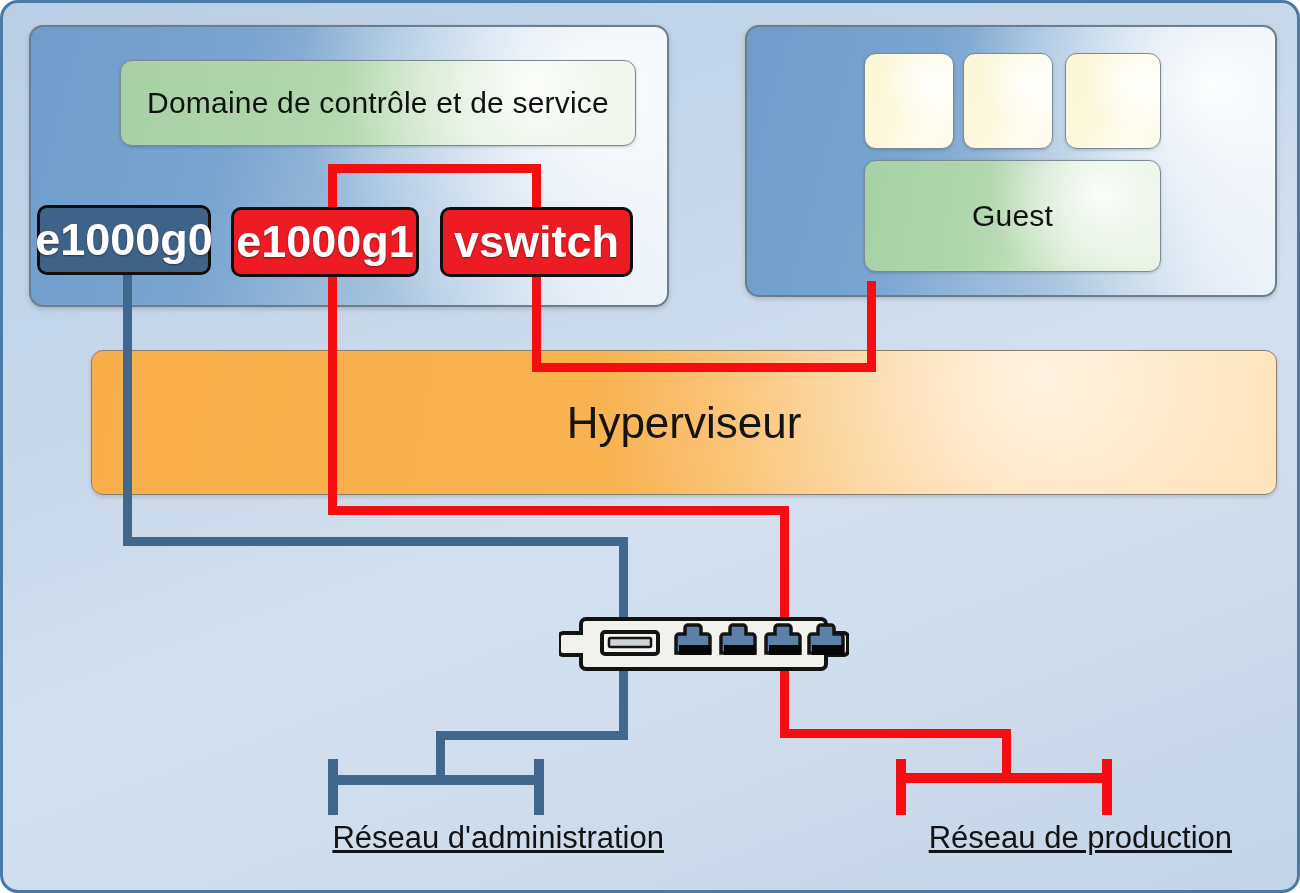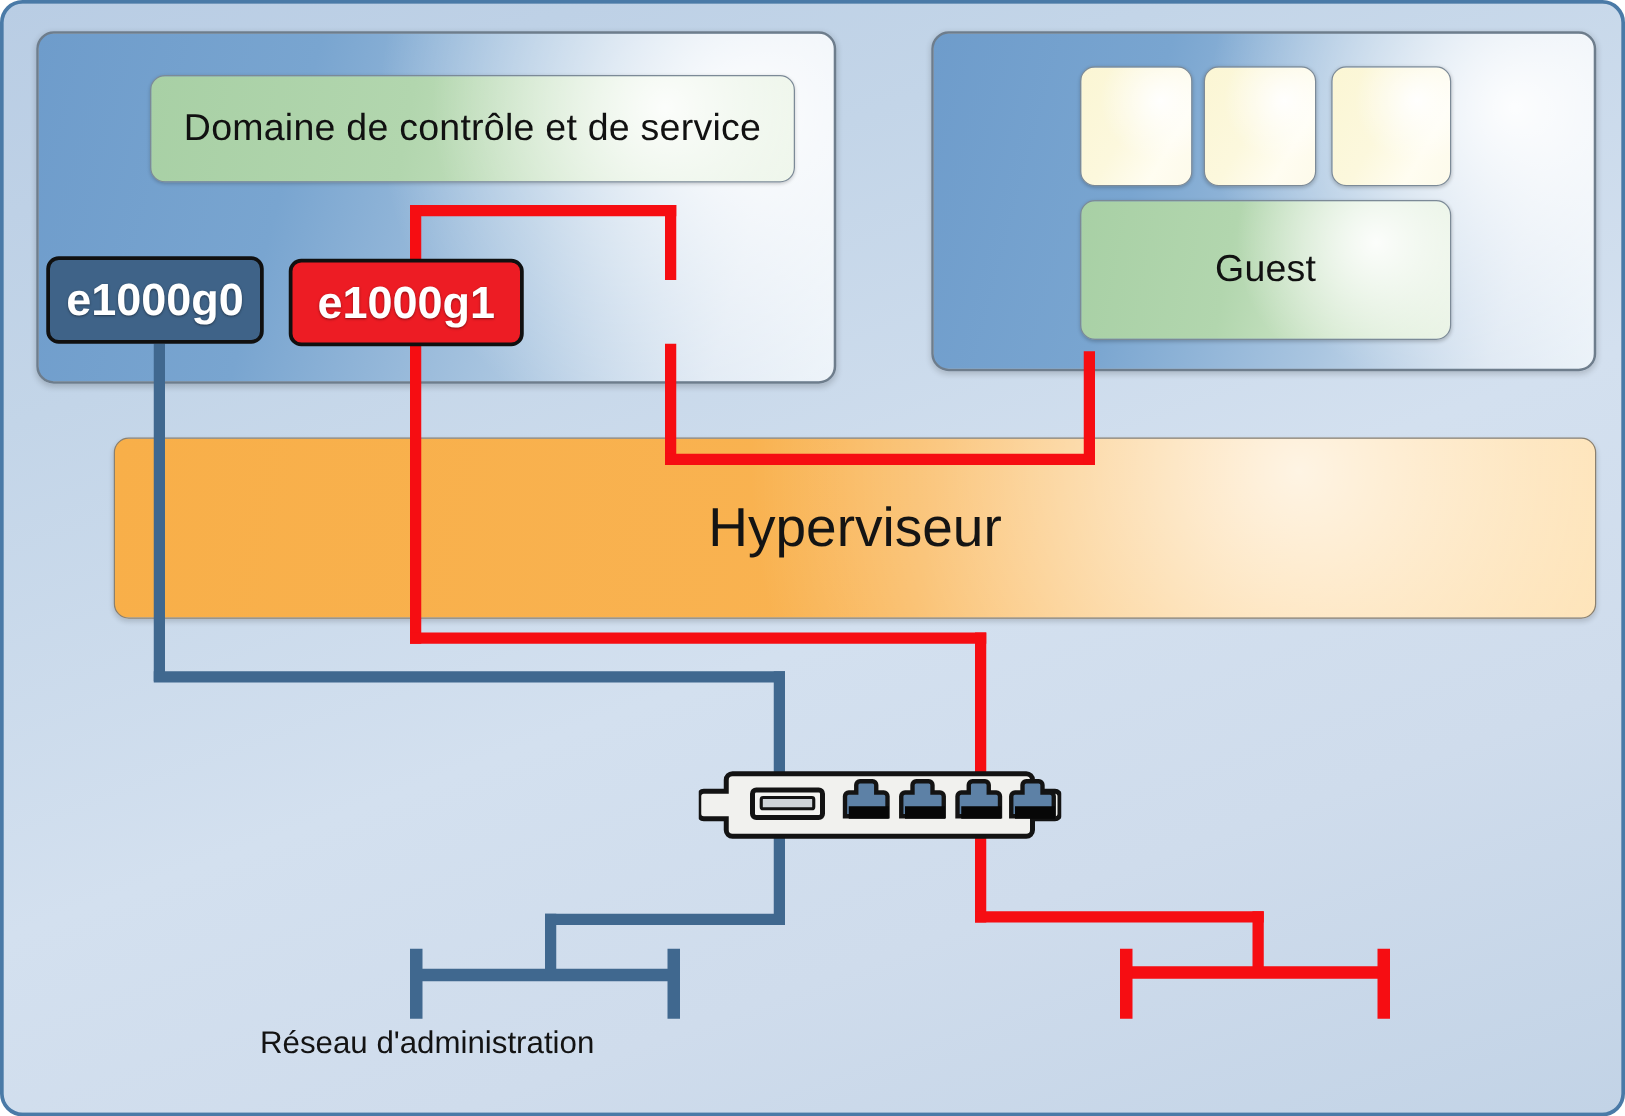--- a/index.html
+++ b/index.html
@@ -70,21 +70,21 @@
   }
   .hyper-label{font-size:44px;color:#141414;}
 
   
   .chip{
     position:absolute;
     border:3px solid #101010;
     border-radius:10px;
     box-sizing:border-box;
     display:flex;align-items:center;justify-content:center;
-    font-size:36px;font-weight:bold;color:#ffffff;
+    font-size:45px;font-weight:bold;color:#ffffff;
     text-shadow:0 1px 2px rgba(0,0,0,.45);
     z-index:8;
   }
   .chip-red{background:#ed1c24;align-items:center;}
   .chip-blue{background:#3f6388;}
 
   
   .wire{position:absolute;}
   .wire-red{background:#f60d12;}
   .wire-blue{background:#40688f;}
@@ -93,22 +93,23 @@
 
   
   .nic{
     position:absolute;
     z-index:9;
   }
 
   
   .net-label{
     position:absolute;
-    font-size:25px;color:#131313;white-space:nowrap;
-    text-align:left;
+    font-size:31px;color:#131313;white-space:nowrap;
+    text-align:right;
+    text-decoration:underline;
   }
 </style>
 </head>
 <body>
 
 <div id="stage">
 
   <div class="panel host-panel" style="left:26px;top:22px;width:640px;height:282px;">
   </div>
 
@@ -171,20 +172,23 @@
   <div class="wire wire-blue z-low" style="left:531px;top:756px;width:10px;height:56px;"></div>
 
   <div class="chip chip-blue" style="left:34px;top:202px;width:174px;height:70px;">
     <span>e1000g0</span>
   </div>
 
   <div class="chip chip-red" style="left:228px;top:204px;width:188px;height:70px;">
     <span>e1000g1</span>
   </div>
 
+  <div class="chip chip-red" style="left:437px;top:204px;width:193px;height:70px;">
+    <span>vswitch</span>
+  </div>
 
 
   <div class="nic" style="left:556px;top:612px;width:290px;height:58px;">
     <svg width="290" height="58" viewBox="0 0 290 58" xmlns="http://www.w3.org/2000/svg">
 
       <path d="M4 18 H22 V9 a5 5 0 0 1 5 -5 H262 a5 5 0 0 1 5 5 V18 H285
                a4 4 0 0 1 4 4 V36 a4 4 0 0 1 -4 4 H267 V49 a5 5 0 0 1 -5 5
                H27 a5 5 0 0 1 -5 -5 V40 H4 a4 4 0 0 1 -4 -4 V22 a4 4 0 0 1 4 -4 Z" fill="#f1f1ee" stroke="#131313" stroke-width="4"></path>
 
       <g>
@@ -208,14 +212,15 @@
         <g>
           <path d="M250 38 V22 a3 3 0 0 1 3 -3 h6 v-6 a3 3 0 0 1 3 -3 h10 a3 3 0 0 1 3 3 v6 h6 a3 3 0 0 1 3 3 V38 Z" fill="#5d81a6" stroke="#131313" stroke-width="3.5"></path>
           <rect x="253" y="30" width="32" height="10" fill="#070707"></rect>
         </g>
       </g>
     </svg>
   </div>
 
   <div class="net-label" style="left:205px;top:817px;width:456px;">Réseau d'administration</div>
 
+  <div class="net-label" style="left:773px;top:817px;width:456px;">Réseau de production</div>
 
 </div>
 
 </body></html>

